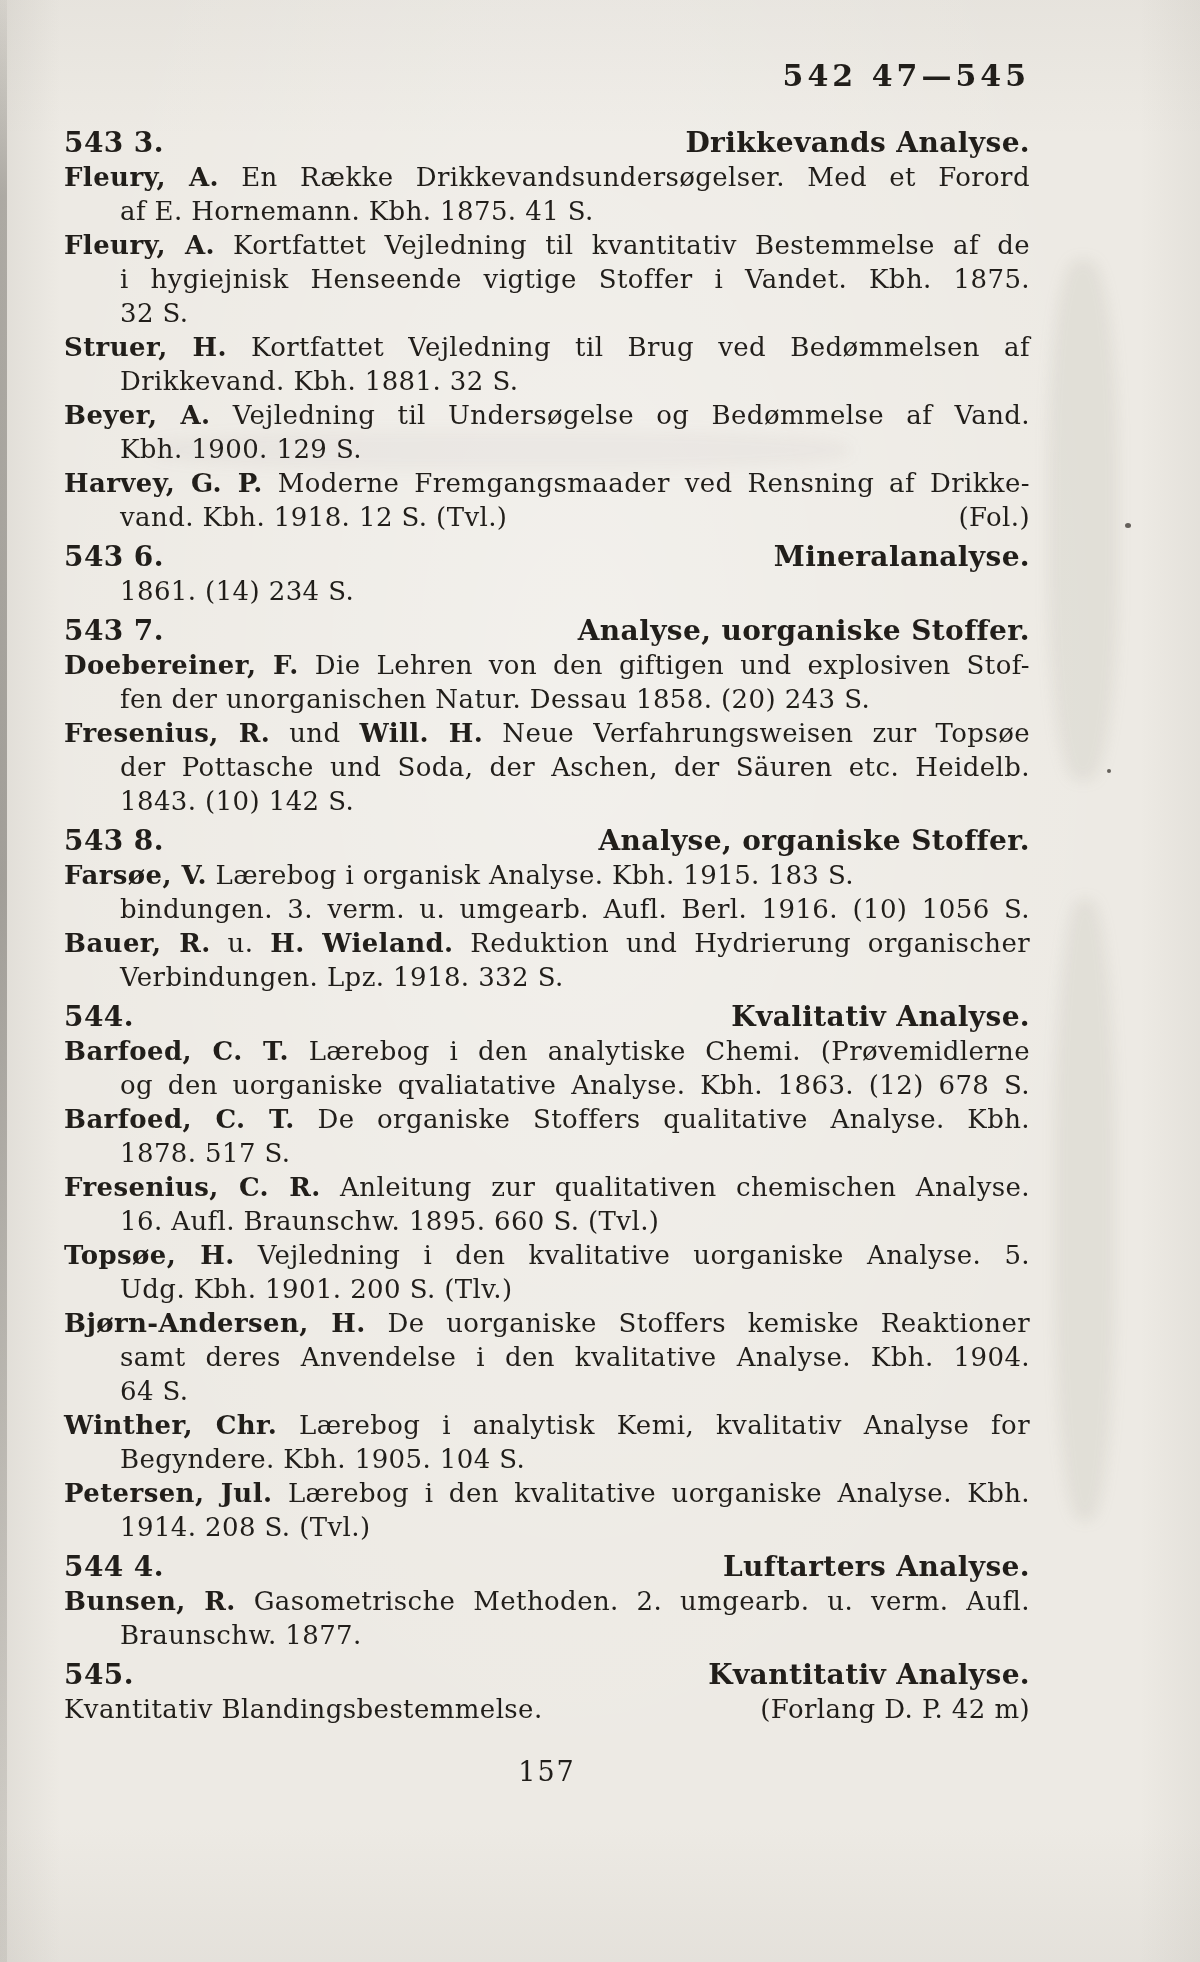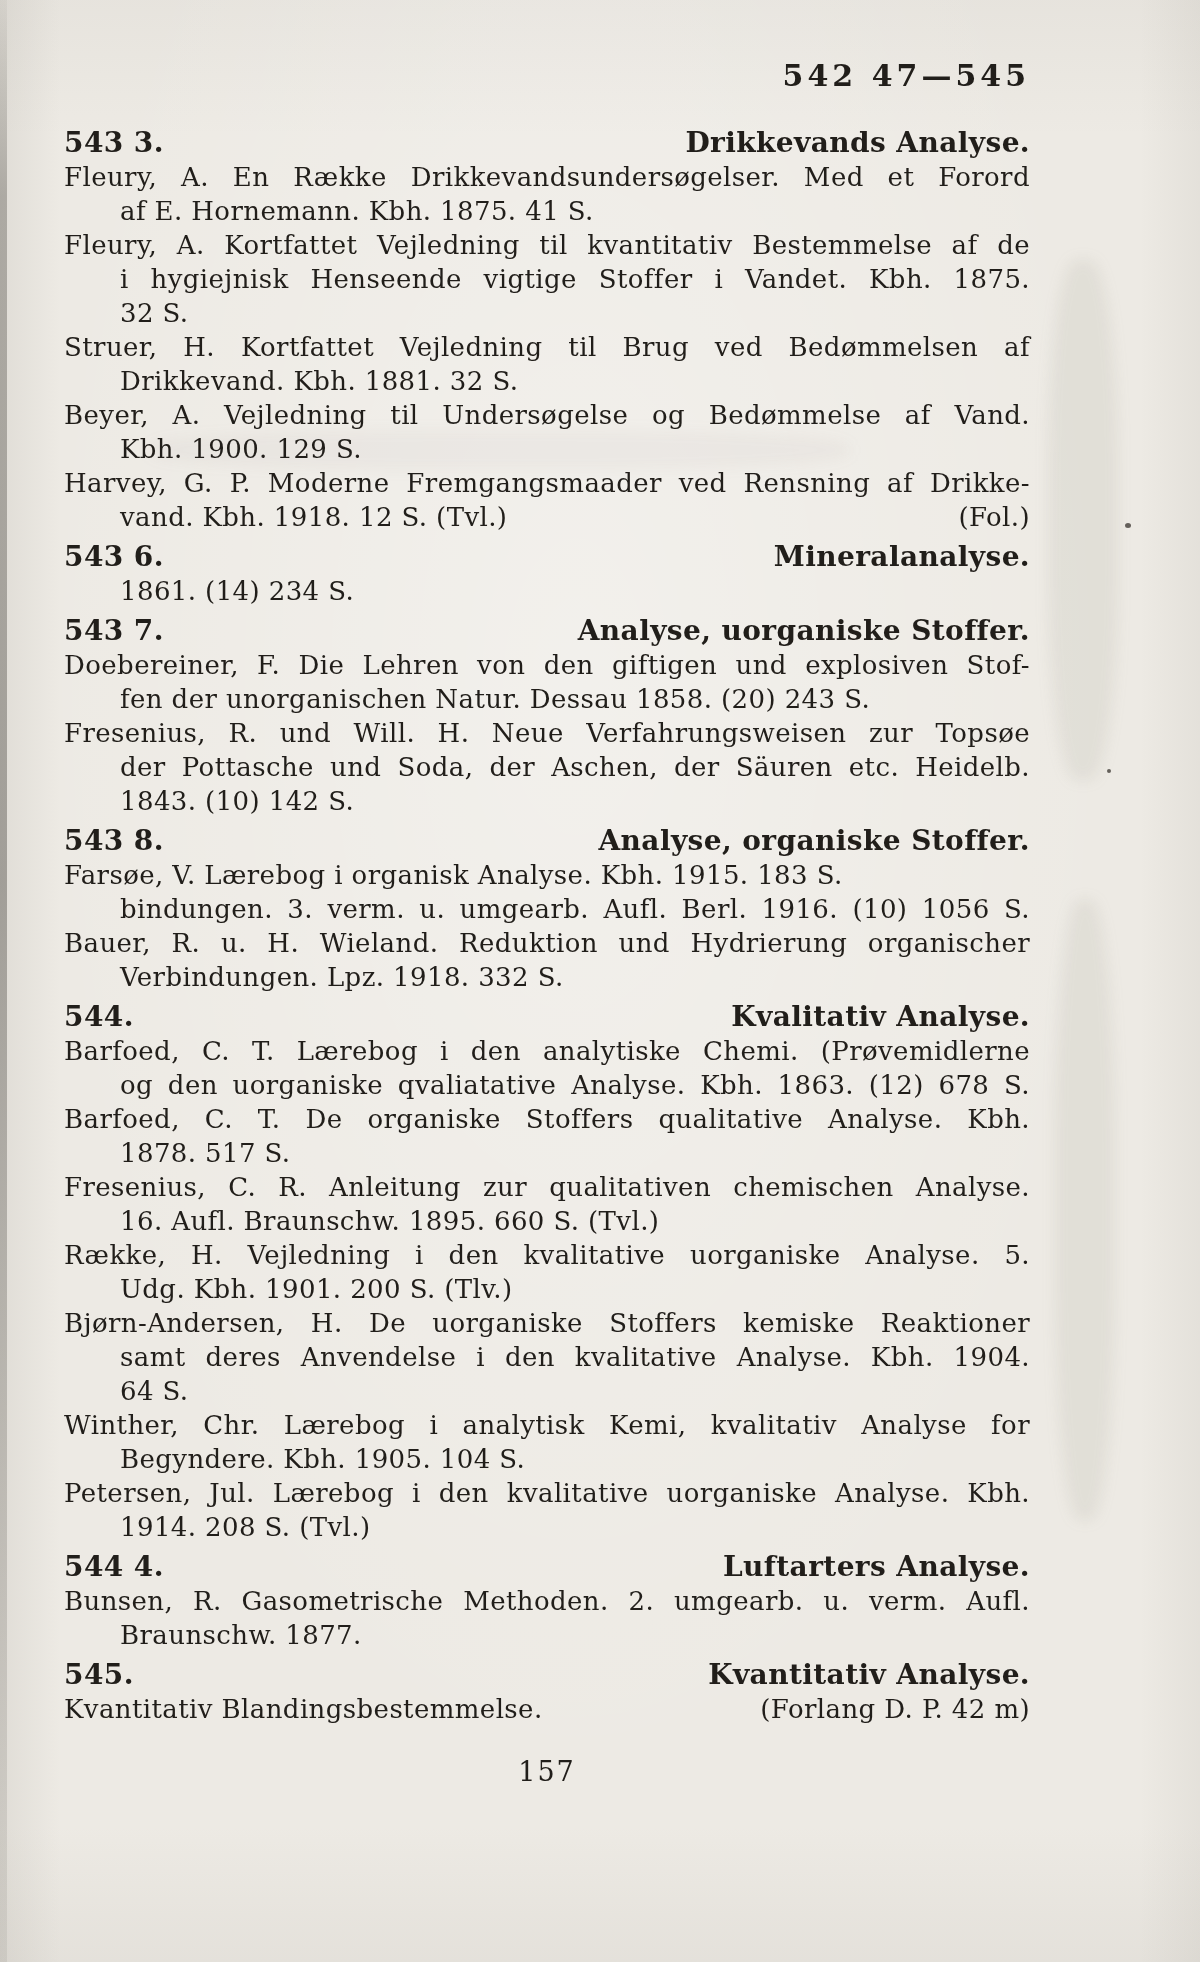--- a/index.html
+++ b/index.html
@@ -51,21 +51,21 @@
   }
   .line.indent { padding-left:56px; }
   .line.justify { text-align:justify; text-align-last:justify; }
   .line.left { text-align:left; }
   .line.heading {
     display:flex; justify-content:space-between;
     font-weight:bold; font-size:28px; margin-top:6px;
   }
   .column > .line.heading:first-child { margin-top:0; }
   .line.split { display:flex; justify-content:space-between; }
-  .b { font-weight:normal; }
+  .b { font-weight:bold; }
   .page-number {
     margin-top:30px; text-align:center;
     font-size:27px; letter-spacing:2px;
   }
 </style>
 </head>
 <body>
 
 <div class="page" style="--bg: #edeae4; --ink: #211e1a;">
   <div class="edge-strip"></div>
@@ -122,21 +122,21 @@
       <div class="line heading">
         <span>544.</span>
         <span>Kvalitativ Analyse.</span>
       </div>
       <div class="line justify"><span class="b">Barfoed, C. T.</span><span> Lærebog i den analytiske Chemi. (Prøvemidlerne</span></div>
       <div class="line justify indent"><span>og den uorganiske qvaliatative Analyse. Kbh. 1863. (12) 678 S.</span></div>
       <div class="line justify"><span class="b">Barfoed, C. T.</span><span> De organiske Stoffers qualitative Analyse. Kbh.</span></div>
       <div class="line left indent"><span>1878. 517 S.</span></div>
       <div class="line justify"><span class="b">Fresenius, C. R.</span><span> Anleitung zur qualitativen chemischen Analyse.</span></div>
       <div class="line left indent"><span>16. Aufl. Braunschw. 1895. 660 S. (Tvl.)</span></div>
-      <div class="line justify"><span class="b">Række, H.</span><span> Vejledning i den kvalitative uorganiske Analyse. 5.</span></div>
+      <div class="line justify"><span class="b">Topsøe, H.</span><span> Vejledning i den kvalitative uorganiske Analyse. 5.</span></div>
       <div class="line left indent"><span>Udg. Kbh. 1901. 200 S. (Tlv.)</span></div>
       <div class="line justify"><span class="b">Bjørn-Andersen, H.</span><span> De uorganiske Stoffers kemiske Reaktioner</span></div>
       <div class="line justify indent"><span>samt deres Anvendelse i den kvalitative Analyse. Kbh. 1904.</span></div>
       <div class="line left indent"><span>64 S.</span></div>
       <div class="line justify"><span class="b">Winther, Chr.</span><span> Lærebog i analytisk Kemi, kvalitativ Analyse for</span></div>
       <div class="line left indent"><span>Begyndere. Kbh. 1905. 104 S.</span></div>
       <div class="line justify"><span class="b">Petersen, Jul.</span><span> Lærebog i den kvalitative uorganiske Analyse. Kbh.</span></div>
       <div class="line left indent"><span>1914. 208 S. (Tvl.)</span></div>
       <div class="line heading">
         <span>544 4.</span>

